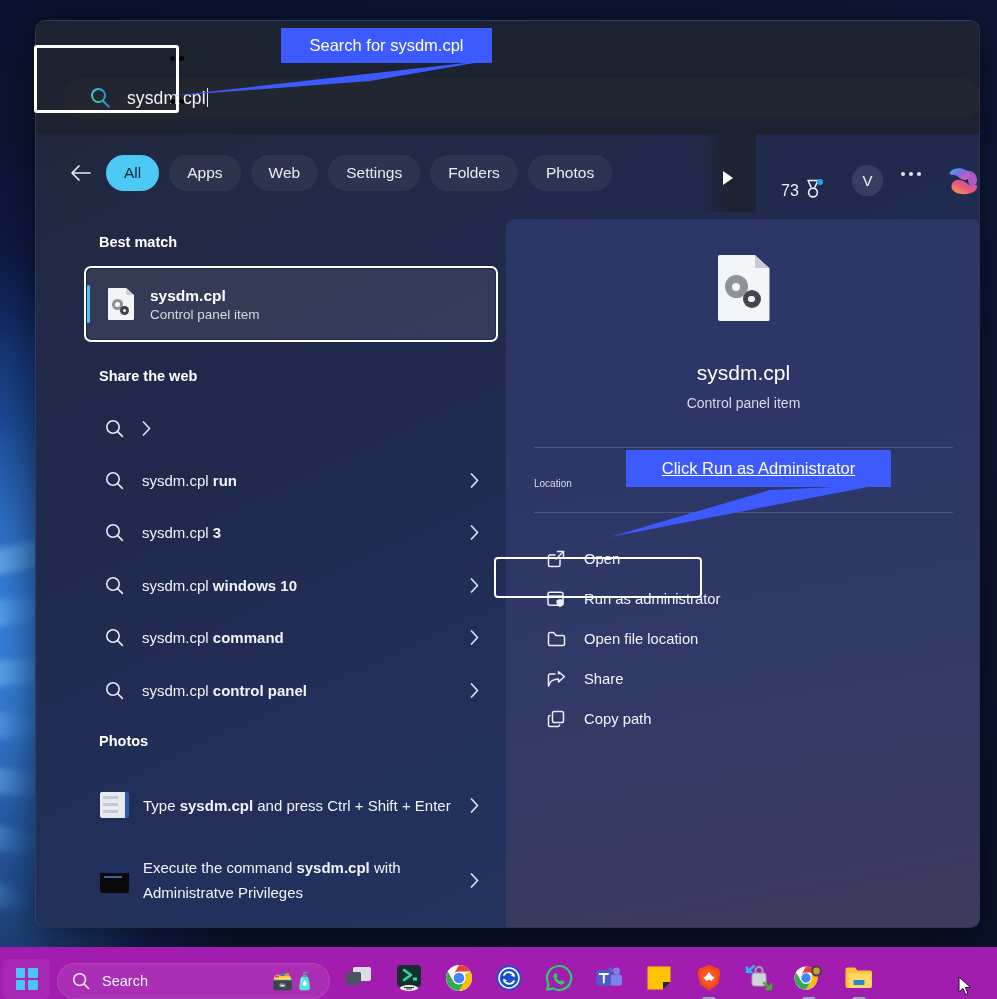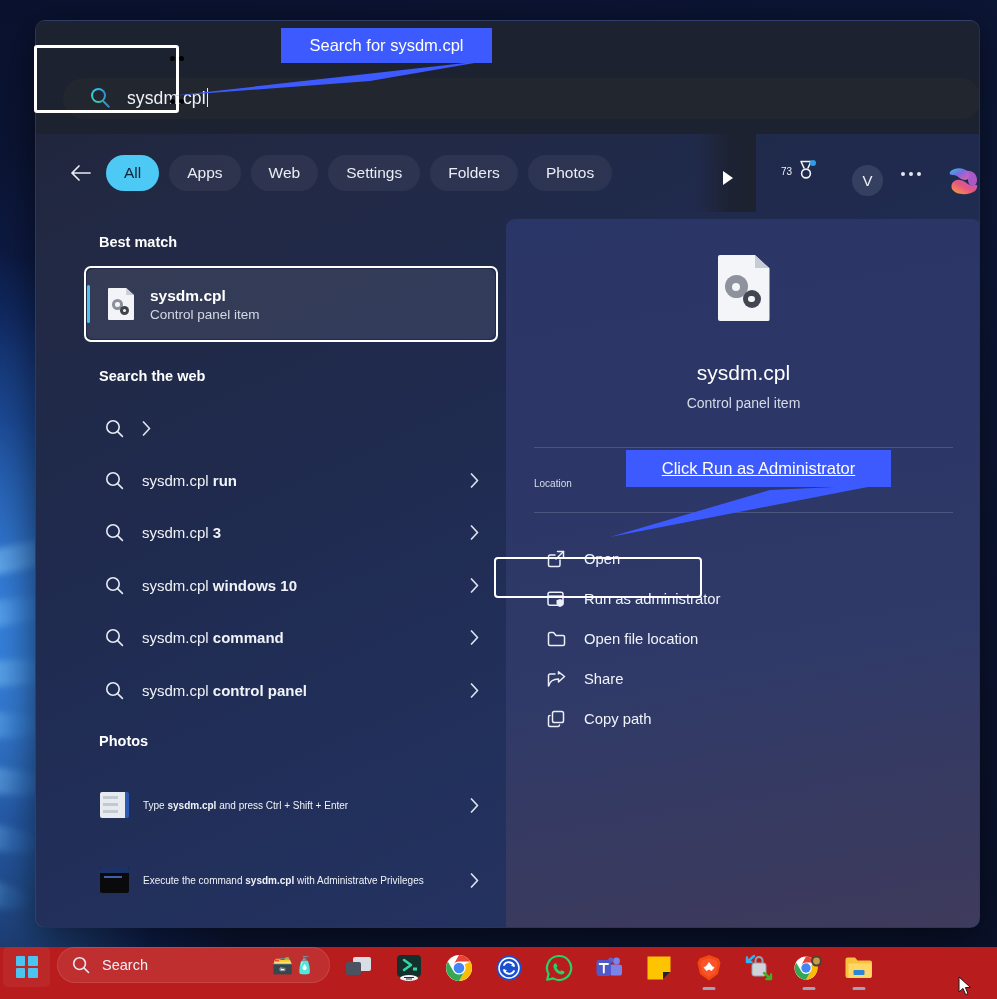--- a/index.html
+++ b/index.html
@@ -150,23 +150,23 @@
     background: linear-gradient(90deg, rgba(29,34,49,0) 0%, rgba(29,34,49,0.92) 55%, #1d2231 100%);
     pointer-events: none;
   }
   #tab-scroll-next {
     position: absolute; left: 680px; top: 145px;
     width: 24px; height: 24px;
     display: flex; align-items: center; justify-content: center;
     color: #fff;
   }
   #badge-group {
-    position: absolute; left: 745px; top: 139px;
+    position: absolute; left: 745px; top: 158px;
     display: flex; align-items: center; gap: 5px;
-    color: #eef1f7; font-size: 10px;
+    color: #eef1f7; font-size: 16px;
   }
   #avatar-v {
     position: absolute; left: 816px; top: 144px;
     width: 31px; height: 31px;
     border-radius: 50%;
     background: rgba(255,255,255,0.10);
     display: flex; align-items: center; justify-content: center;
     color: #eef1f7; font-size: 15px;
   }
   #more-dots {
@@ -271,21 +271,21 @@
     border-radius: 2px;
     position: relative; overflow: hidden;
   }
   .thumb.dialog { background: #e7eaef; border-right: 4px solid #2b5ab5; }
   .thumb.dialog::before { content:''; position:absolute; left:3px; top:4px; right:7px; height:3px; background:#c3c9d3; }
   .thumb.dialog::after  { content:''; position:absolute; left:3px; top:11px; right:7px; height:3px; background:#c3c9d3;
                           box-shadow: 0 7px 0 0 #c3c9d3; }
   .thumb.term { background: #0a0a0d; }
   .thumb.term::before { content:''; position:absolute; left:0; top:0; right:0; height:6px; background:#1c3166; }
   .thumb.term::after  { content:''; position:absolute; left:4px; top:9px; width:18px; height:2px; background:#3f5fa8; }
-  .photo-label { color: #f0f3f8; font-size: 10px; line-height: 25px; flex: 1 1 auto; }
+  .photo-label { color: #f0f3f8; font-size: 15px; line-height: 25px; flex: 1 1 auto; }
   .photo-label b { font-weight: bold; }
 
   
   #right-pane {
     position: absolute; left: 470px; top: 198px;
     width: 475px; height: 710px;
     background: linear-gradient(170deg, #2b3668 0%, #2c3767 35%, #303a68 62%, #393a60 85%, #3e3b5c 100%);
     border-radius: 9px 9px 0 0;
   }
   #preview-icon {
@@ -367,22 +367,22 @@
   #callout1 { left: 281px; top: 28px; width: 211px; height: 35px; }
   #callout2 { left: 626px; top: 450px; width: 265px; height: 37px; text-decoration: underline; }
   .callout-tail { position: absolute; z-index: 39; overflow: visible; }
   #tail1 { left: 170px; top: 60px; width: 330px; height: 44px; }
   #tail2 { left: 610px; top: 485px; width: 290px; height: 56px; }
 
   
   #taskbar {
     position: absolute; left: 0; bottom: 0;
     width: 997px; height: 52px;
-    background: #b91c1c;
-    display: flex; align-items: flex-start;
+    background: #a21caf;
+    display: flex; align-items: flex-end;
   }
   #start-button {
     width: 47px; height: 40px;
     margin-left: 3px;
     border-radius: 5px;
     background: rgba(255,255,255,0.055);
     display: flex; align-items: center; justify-content: center;
     flex: 0 0 auto;
   }
   .win-logo { width: 22px; height: 22px; display: grid; grid-template-columns: 1fr 1fr; grid-template-rows: 1fr 1fr; gap: 2.5px; }
@@ -513,21 +513,21 @@
           <div class="gear-a"></div>
           <div class="gear-b"></div>
       </div>
       <div class="bm-texts">
         <div class="bm-title">sysdm.cpl</div>
         <div class="bm-sub">Control panel item</div>
       </div>
     </div>
     <div id="best-match-ring"></div>
 
-    <div class="section-head" id="web-head">Search the web</div>
+    <div class="section-head" id="web-head">Share the web</div>
 
     <div class="web-row" style="top:195px">
       <div class="magnifier">
           <svg width="19" height="19" viewBox="0 0 19 19" fill="none">
             <circle cx="8" cy="8" r="6.2" stroke="currentColor" stroke-width="1.6"></circle>
             <path d="M12.6 12.6 L17.4 17.4" stroke="currentColor" stroke-width="1.6" stroke-linecap="round"></path>
           </svg>
         </div>
       <div class="chev">
           <svg width="9" height="15" viewBox="0 0 9 15" fill="none">

